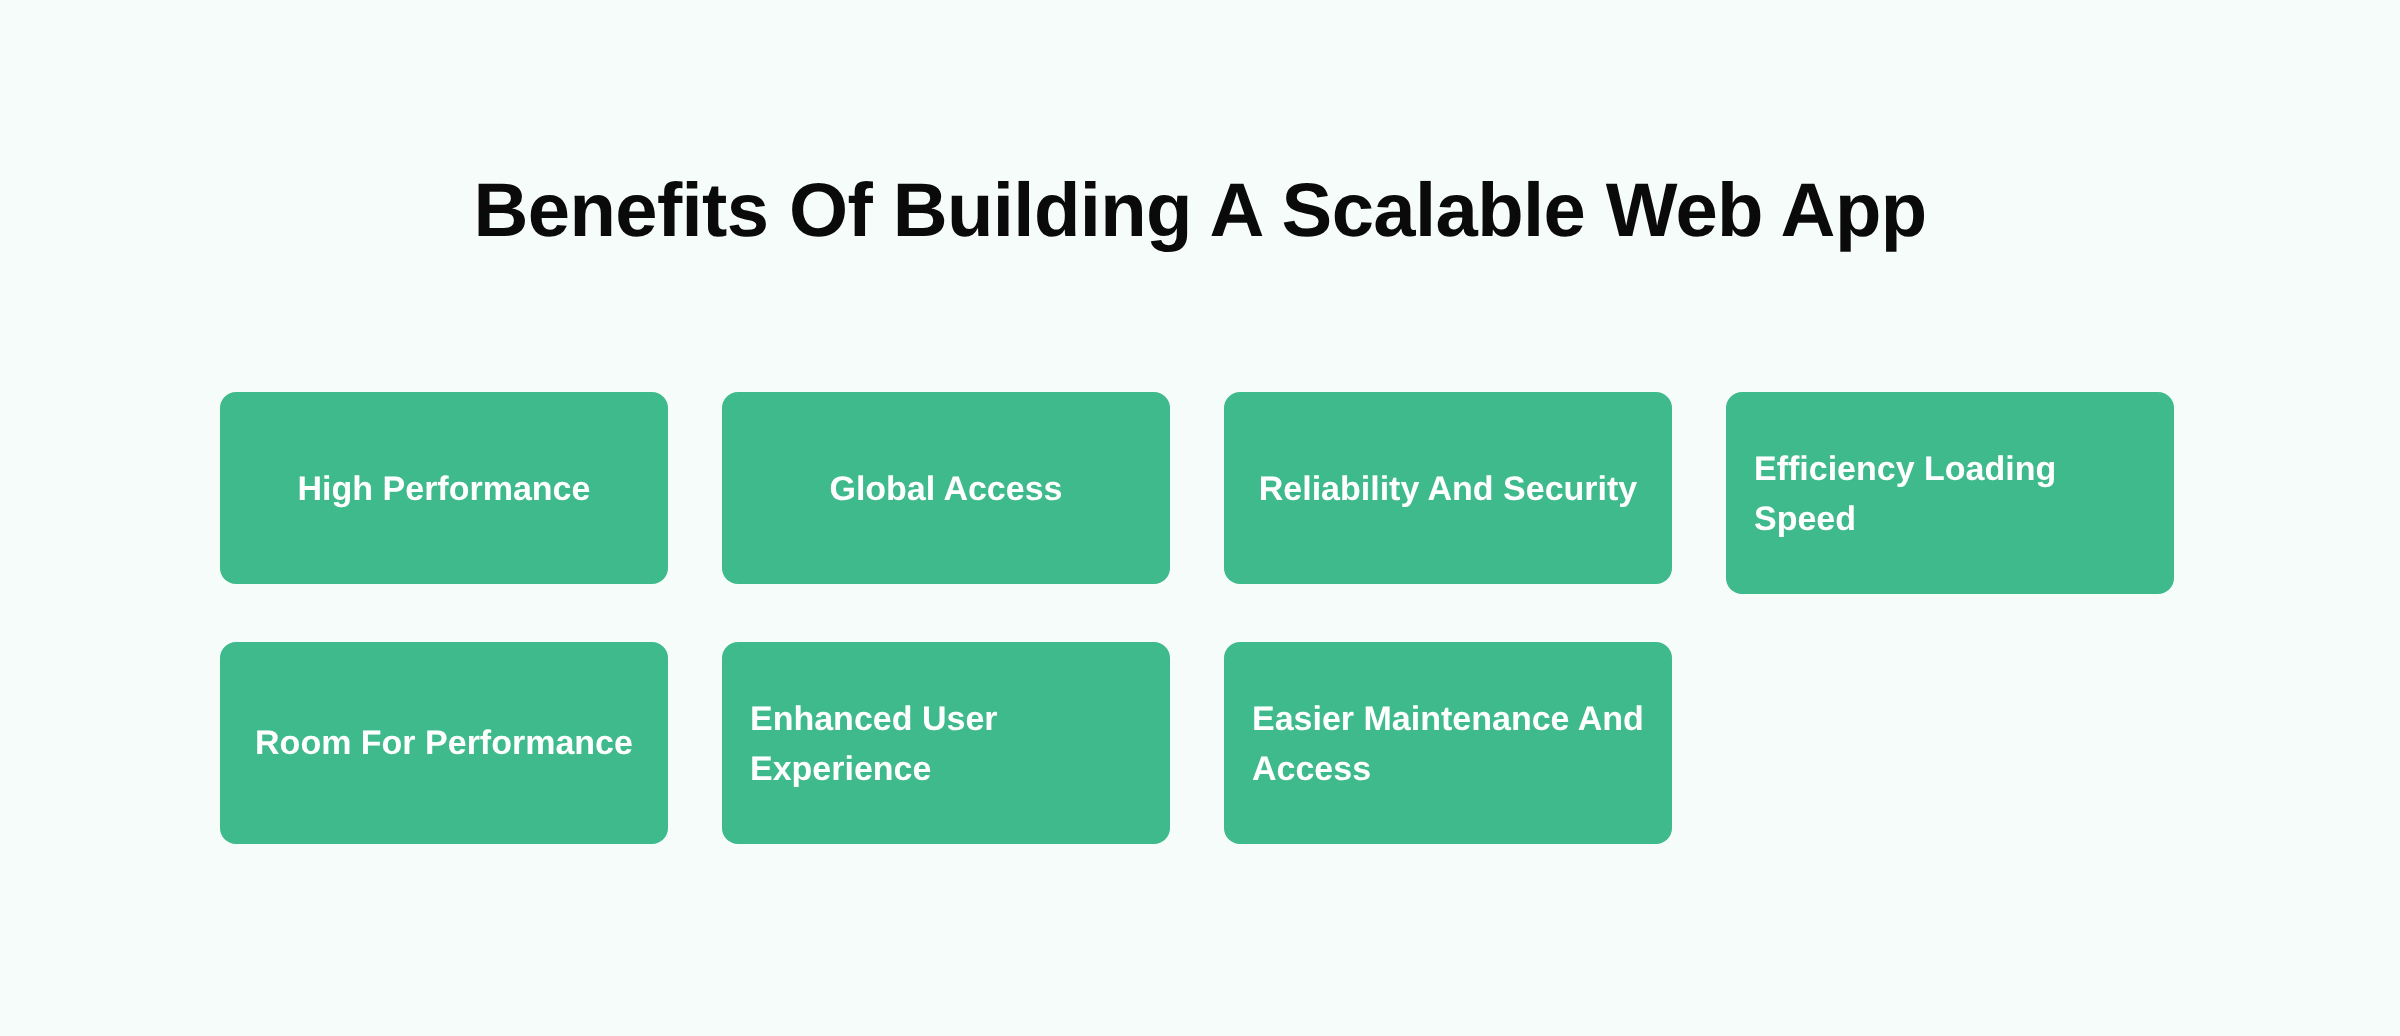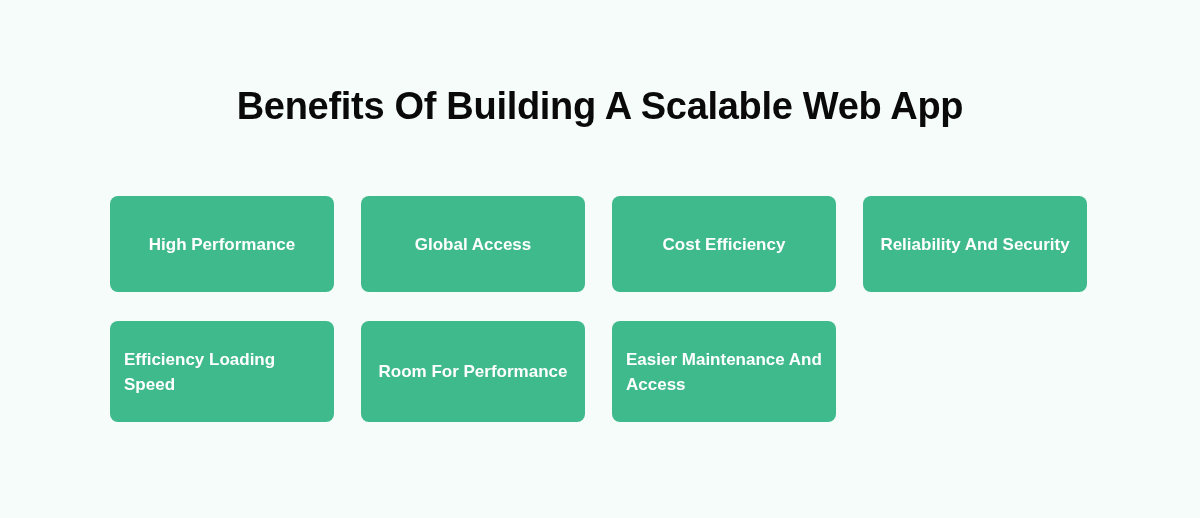--- a/index.html
+++ b/index.html
@@ -76,35 +76,35 @@
   <div class="card-grid">
 
     <div class="benefit-card">
       <span class="benefit-label">High Performance</span>
     </div>
 
     <div class="benefit-card">
       <span class="benefit-label">Global Access</span>
     </div>
 
-    <div class="benefit-card">
-      <span class="benefit-label">Cost Efficiency</span>
-    </div>
 
     <div class="benefit-card">
       <span class="benefit-label">Reliability And Security</span>
     </div>
 
     <div class="benefit-card tall">
       <span class="benefit-label">Efficiency Loading Speed</span>
     </div>
 
     <div class="benefit-card tall">
       <span class="benefit-label">Room For Performance</span>
     </div>
 
+    <div class="benefit-card tall">
+      <span class="benefit-label">Enhanced User Experience</span>
+    </div>
 
     <div class="benefit-card tall">
       <span class="benefit-label">Easier Maintenance And Access</span>
     </div>
 
   </div>
 </div>
 
 </body></html>

